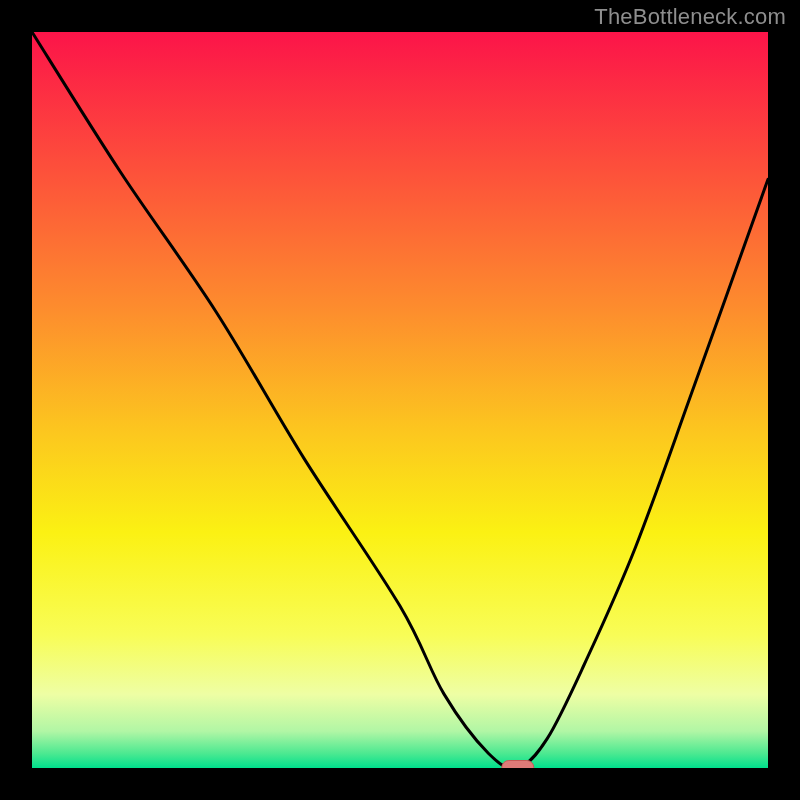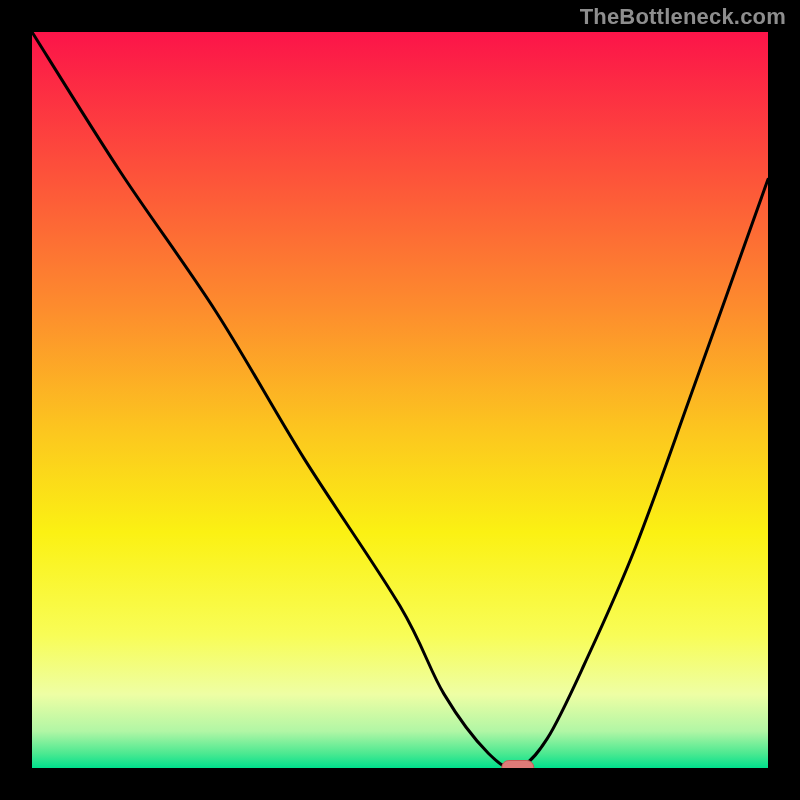--- a/index.html
+++ b/index.html
@@ -17,21 +17,21 @@
     position: relative;
     width: 800px;
     height: 800px;
   }
   .watermark {
     position: absolute;
     top: 4px;
     right: 14px;
     font-size: 22px;
     color: #8e8e8e;
-    font-weight: 700;
+    font-weight: 400;
     letter-spacing: 0.2px;
     z-index: 10;
   }
   svg {
     display: block;
   }
 </style>
 </head>
 <body>
 

